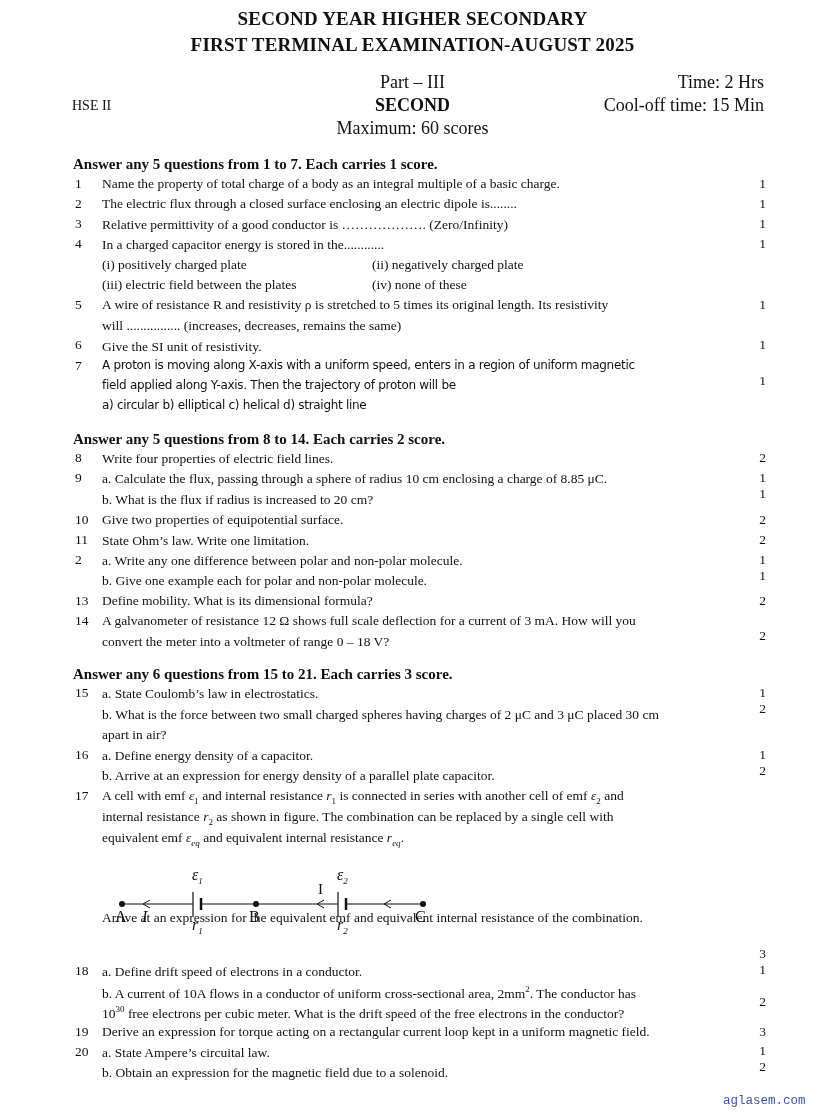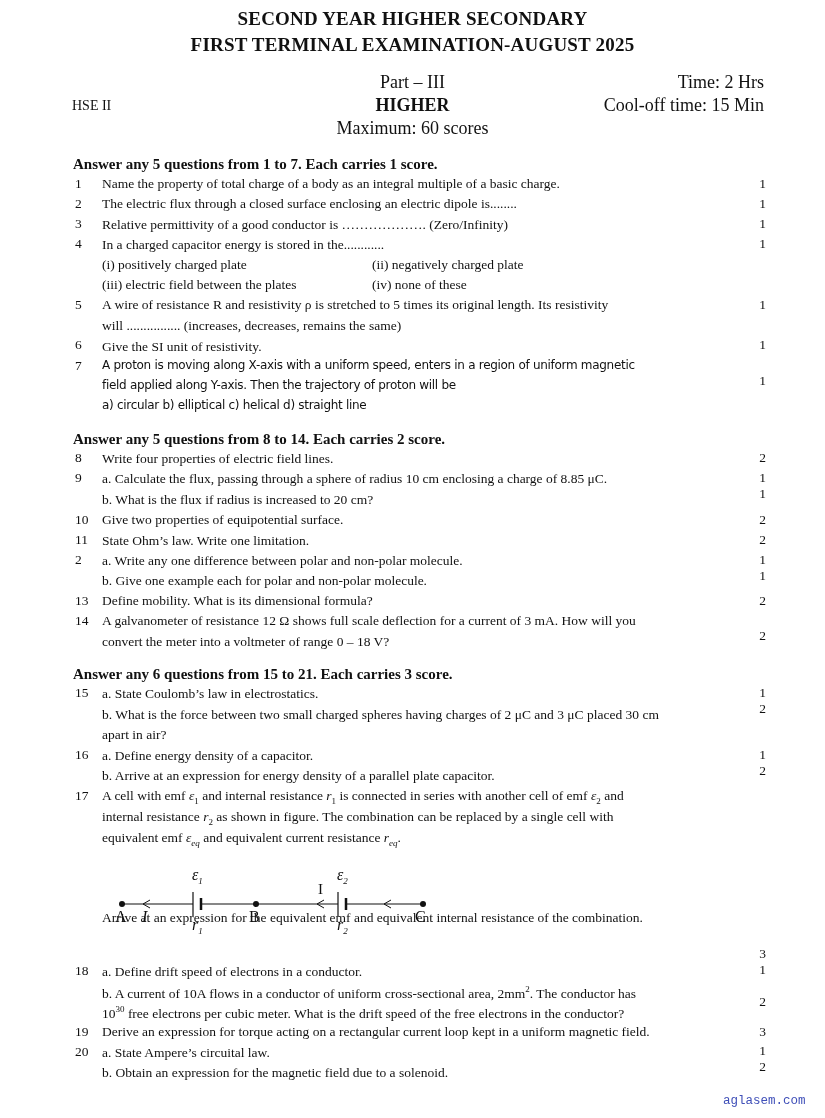--- a/index.html
+++ b/index.html
@@ -17,21 +17,21 @@
 </style>
 </head>
 <body>
 
 <div class="abs title" style="top:8px;">SECOND YEAR HIGHER SECONDARY</div>
 <div class="abs title" style="top:34px;">FIRST TERMINAL EXAMINATION-AUGUST 2025</div>
 
 <div class="abs hdr" style="left:0;width:825px;text-align:center;top:72px;">Part – III</div>
 <div class="abs hdr" style="right:61px;top:72px;margin-left:27px;">Time: 2 Hrs</div>
 <div class="abs" style="left:72px;top:98px;font-size:14px;">HSE II</div>
-<div class="abs hdr" style="left:0;width:825px;text-align:center;top:95px;font-weight:bold;">HIGHER</div>
+<div class="abs hdr" style="left:0;width:825px;text-align:center;top:95px;font-weight:bold;">SECOND</div>
 <div class="abs hdr" style="right:61px;top:95px;margin-left:12px;">Cool-off time: 15 Min</div>
 <div class="abs hdr" style="left:0;width:825px;text-align:center;top:118px;">Maximum: 60 scores</div>
 
 <div class="abs sec" style="top:156px;">Answer any 5 questions from 1 to 7. Each carries 1 score.</div>
 
 <div>
   <div class="abs qn" style="top:176px;">1</div>
   <div class="abs qt" style="top:176px;">Name the property of total charge of a body as an integral multiple of a basic charge.</div>
   <div class="abs mk" style="top:176px;">1</div>
 </div>
@@ -136,21 +136,21 @@
 
 <div>
   <div class="abs qn" style="top:788px;">17</div>
   <div class="abs qt" style="top:788px;">
     <span>A cell with emf </span><i class="v">ε</i><sub>1</sub><span> and internal resistance </span><i class="v">r</i><sub>1</sub><span> is connected in series with another cell of emf </span><i class="v">ε</i><sub>2</sub><span> and</span>
   </div>
   <div class="abs qt" style="top:809px;">
     <span>internal resistance </span><i class="v">r</i><sub>2</sub><span> as shown in figure. The combination can be replaced by a single cell with</span>
   </div>
   <div class="abs qt" style="top:830px;">
-    <span>equivalent emf </span><i class="v">ε</i><sub style="font-style:italic;">eq</sub><span> and equivalent current resistance </span><i class="v">r</i><sub style="font-style:italic;">eq</sub><span>.</span>
+    <span>equivalent emf </span><i class="v">ε</i><sub style="font-style:italic;">eq</sub><span> and equivalent internal resistance </span><i class="v">r</i><sub style="font-style:italic;">eq</sub><span>.</span>
   </div>
 
   <div class="abs" style="left:108px;top:862px;width:330px;height:80px;">
     <svg width="330" height="80" viewBox="0 0 330 80">
       <line x1="14" y1="42" x2="85" y2="42" stroke="#111" stroke-width="1.2"></line>
       <line x1="93" y1="42" x2="230" y2="42" stroke="#111" stroke-width="1.2"></line>
       <line x1="238" y1="42" x2="315" y2="42" stroke="#111" stroke-width="1.2"></line>
 
       <line x1="85" y1="30" x2="85" y2="54" stroke="#111" stroke-width="1.2"></line>
       <line x1="93" y1="36" x2="93" y2="48" stroke="#111" stroke-width="2.5"></line>

